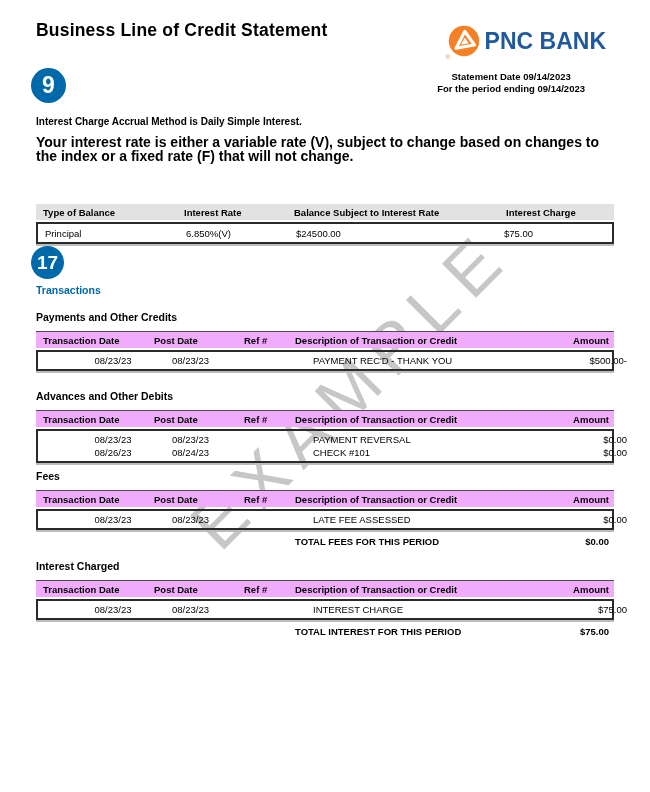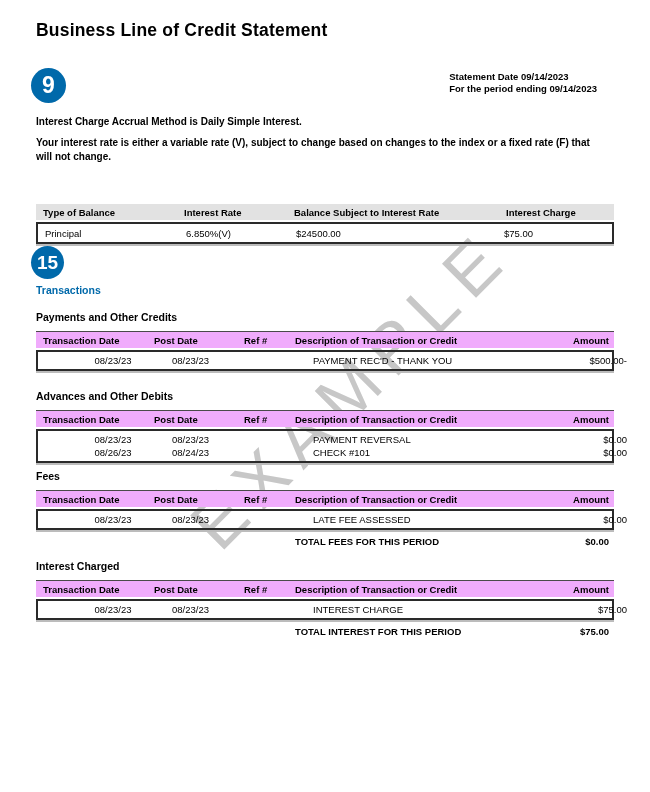--- a/index.html
+++ b/index.html
@@ -19,30 +19,30 @@
 
   .content { position:relative; z-index:1; padding:0 36px; }
 
   .title { font-size:17.5px; font-weight:bold; margin:0; padding-top:20px; letter-spacing:0.2px; }
 
   .logo { position:absolute; top:25px; right:44px; display:flex; align-items:center; gap:5px; z-index:2; }
   .logo-icon { position:relative; width:32px; height:32px; }
   .logo-reg { position:absolute; left:-2px; bottom:-3px; font-size:6px; color:#F58025; }
   .logo-text { font-size:23px; font-weight:bold; color:#215a9c; letter-spacing:0px; line-height:32px; }
 
-  .statement-meta { position:absolute; top:71px; right:53px; text-align:left;
+  .statement-meta { position:absolute; top:71px; right:65px; text-align:center;
     font-size:9.5px; font-weight:bold; line-height:11.5px; z-index:2; }
 
   .badge { border-radius:50%; background:#0069aa; color:#fff; font-weight:bold;
     display:flex; align-items:center; justify-content:center; }
   .badge-9 { width:35px; height:35px; font-size:23px; margin:27px 0 0 -5px; }
   .badge-10 { width:33px; height:33px; font-size:19px; margin:2px 0 0 -5px; }
 
   .intro-line1 { font-size:10px; font-weight:bold; margin-top:13px; }
-  .intro-line2 { font-size:10px; font-weight:bold; margin-top:9px; width:565px; line-height:13.5px; }
+  .intro-line2 { font-size:14px; font-weight:bold; margin-top:9px; width:565px; line-height:13.5px; }
 
   
   .balance-table { margin-top:41px; }
   .bhead, .brow { display:grid; grid-template-columns:148px 110px 1fr 108px; align-items:center; }
   .bhead { background:#e2e2e2; height:16px; font-size:9.5px; font-weight:bold; }
   .bbox { border:2px solid #2a2a2a; margin-top:2px; box-shadow:0 2px 0 #bcbcbc; }
   .brow { height:18px; font-size:9.5px; }
   .cell-left { text-align:left; padding-left:7px; }
   .cell-center { text-align:left; }
 
@@ -65,20 +65,31 @@
   .td-amount { text-align:right; padding-right:5px; }
   .total-row { font-weight:bold; font-size:9.5px; margin-top:6px; }
 </style>
 </head>
 <body>
 
 <div class="page">
 
   <div class="watermark">EXAMPLE</div>
 
+  <div class="logo">
+    <span class="logo-icon">
+      <svg width="32" height="32" viewBox="0 0 40 40">
+        <circle cx="20" cy="20" r="19" fill="#F58025"></circle>
+        <path d="M21 8 L33 25 L10 29 Z" fill="none" stroke="#ffffff" stroke-width="4" stroke-linejoin="round"></path>
+        <path d="M21 16 L26 23 L16 24.5 Z" fill="#ffffff"></path>
+      </svg>
+      <span class="logo-reg">®</span>
+    </span>
+    <span class="logo-text">PNC BANK</span>
+  </div>
 
   <div class="statement-meta">
     <div>Statement Date 09/14/2023</div>
     <div>For the period ending 09/14/2023</div>
   </div>
 
   <div class="content">
 
     <h1 class="title">Business Line of Credit Statement</h1>
 
@@ -97,21 +108,21 @@
       <div class="bbox">
         <div class="brow">
           <div class="cell-left">Principal</div>
           <div class="cell-center">6.850%(V)</div>
           <div class="cell-center">$24500.00</div>
           <div class="cell-center">$75.00</div>
         </div>
       </div>
     </div>
 
-    <div class="badge badge-10">15</div>
+    <div class="badge badge-10">17</div>
 
     <div class="trans-heading">Transactions</div>
 
     <div>
       <div class="section-title mt-payments">Payments and Other Credits</div>
       <div class="thead">
         <div class="th-first">Transaction Date</div>
         <div>Post Date</div>
         <div>Ref #</div>
         <div>Description of Transaction or Credit</div>

